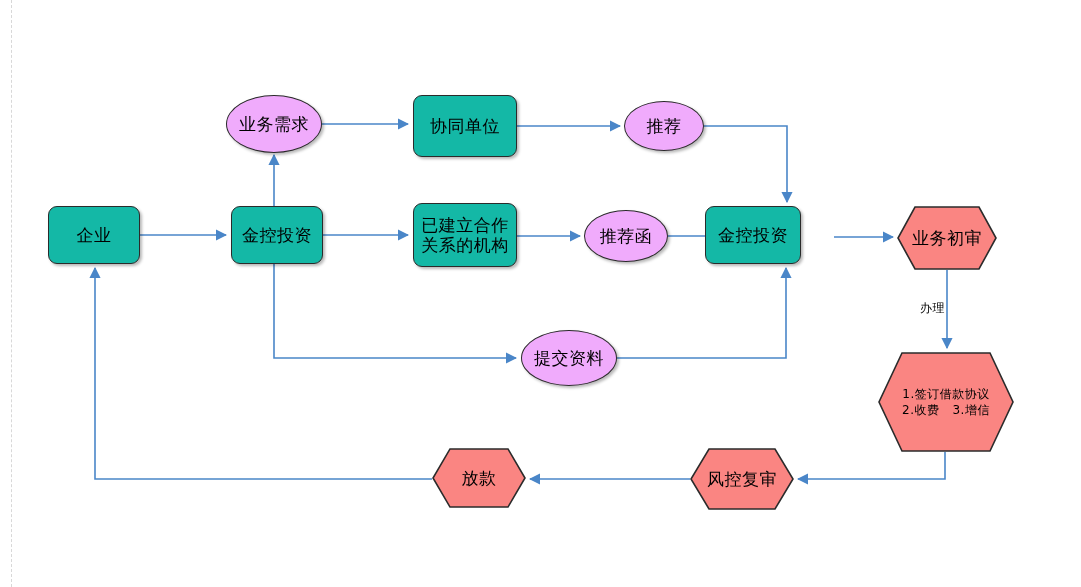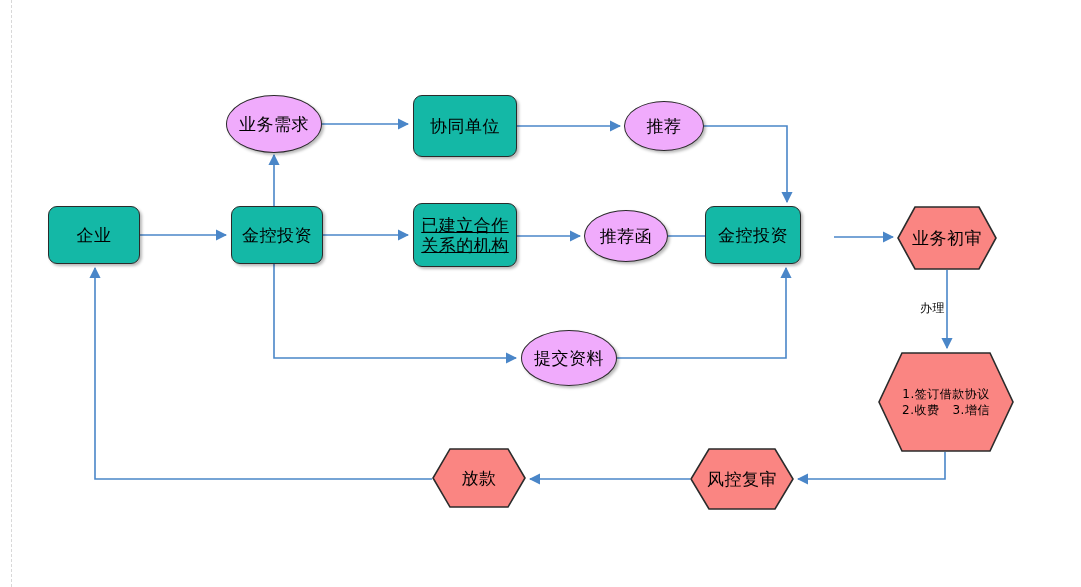--- a/index.html
+++ b/index.html
@@ -145,21 +145,21 @@
   </div>
 
   <div class="node ellipse" style="left:226px;top:95px;width:96px;height:58px;">
     <span class="label">业务需求</span>
   </div>
 
   <div class="node rect" style="left:413px;top:95px;width:104px;height:62px;">
     <span class="label">协同单位</span>
   </div>
 
-  <div class="node rect" style="left:413px;top:203px;width:104px;height:64px;text-decoration:underline;">
+  <div class="node rect" style="left:413px;top:203px;width:104px;height:64px;">
     <span class="label">已建立合作
 关系的机构</span>
   </div>
 
   <div class="node ellipse" style="left:624px;top:101px;width:80px;height:50px;">
     <span class="label">推荐</span>
   </div>
 
   <div class="node ellipse" style="left:584px;top:210px;width:84px;height:52px;">
     <span class="label">推荐函</span>

